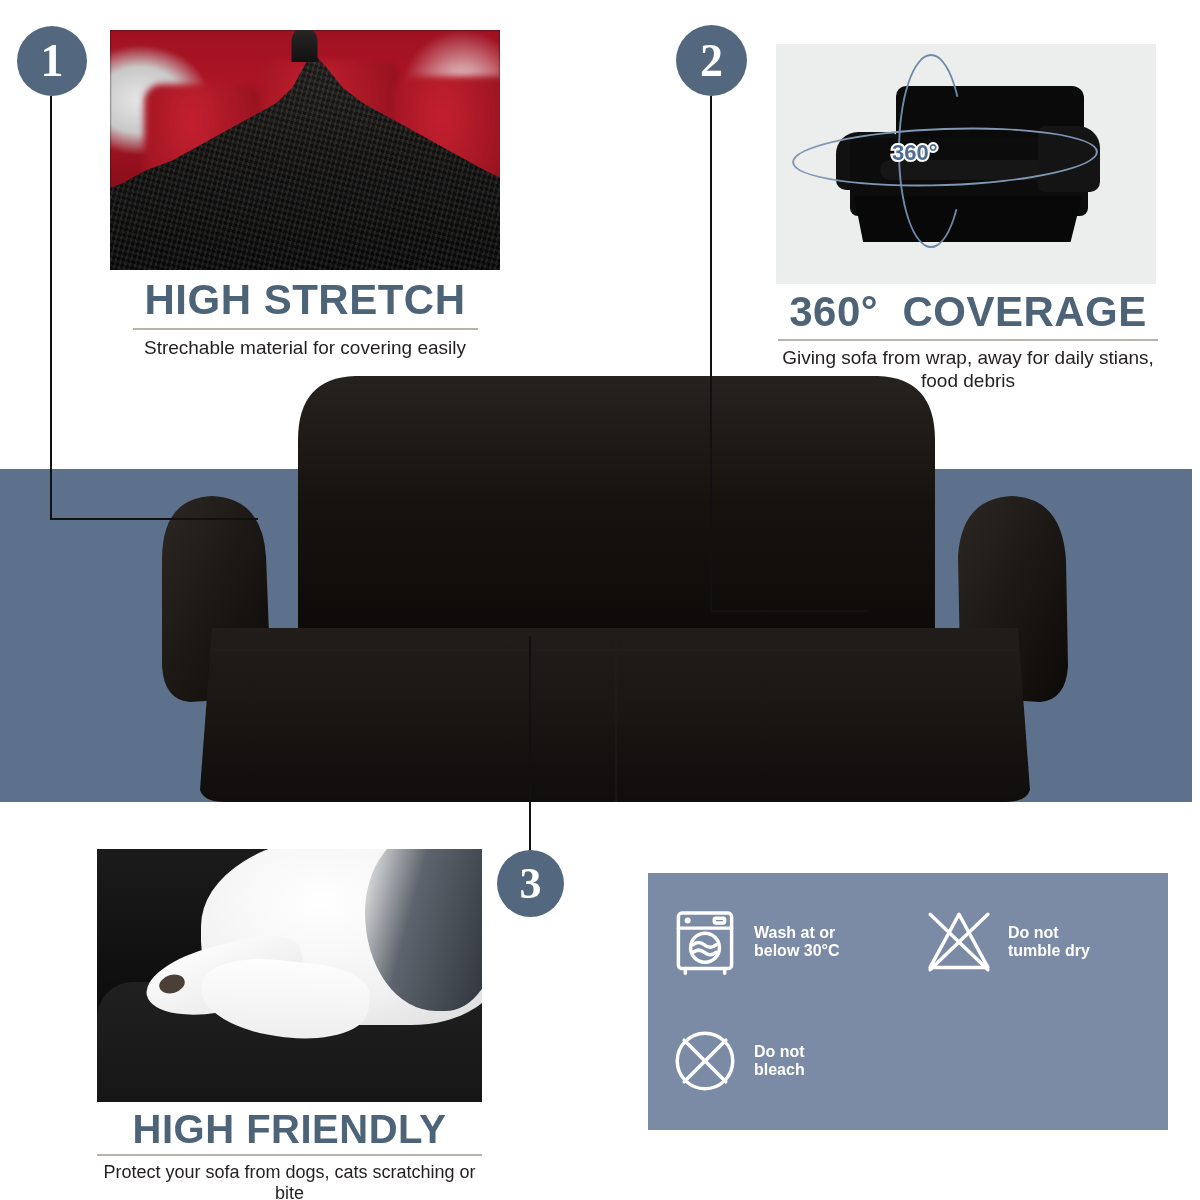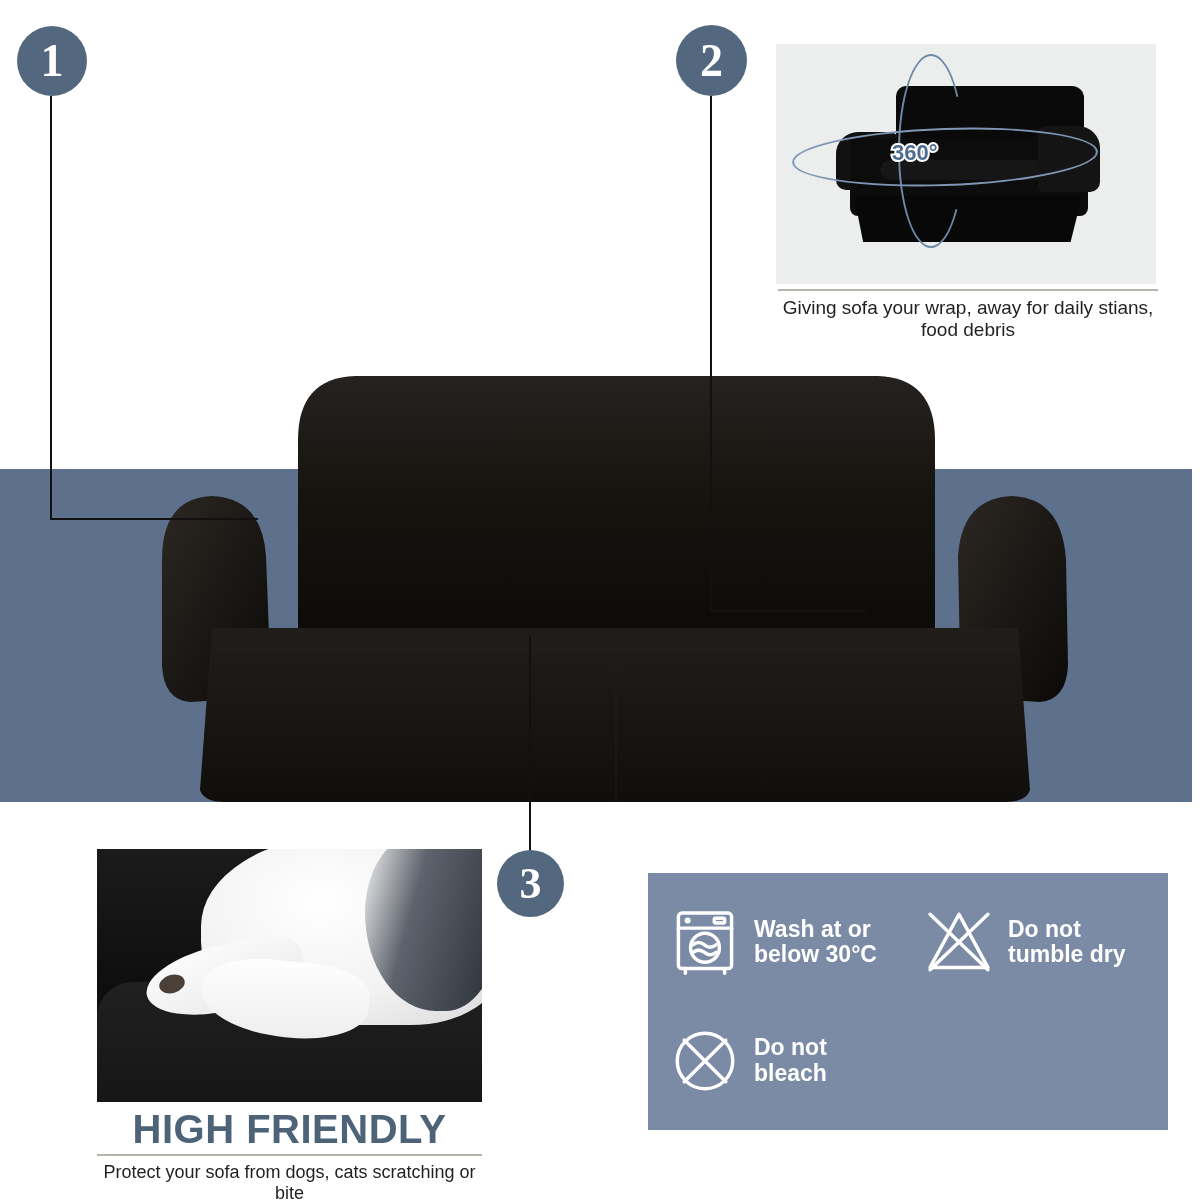--- a/index.html
+++ b/index.html
@@ -243,21 +243,21 @@
   }
   .care-item {
     display: flex;
     align-items: center;
     gap: 12px;
     padding-left: 14px;
   }
   .care-icon { flex: 0 0 auto; width: 74px; height: 74px; }
   .care-text {
     color: #ffffff;
-    font-size: 23px;
+    font-size: 16px;
     font-weight: 700;
     line-height: 1.12;
     white-space: pre-line;
   }
 </style>
 </head>
 <body>
 
 <div id="page">
 
@@ -298,39 +298,53 @@
   <div class="lead lead-v lead-1v"></div>
   <div class="lead lead-h lead-1h"></div>
   <div class="lead lead-v lead-2v"></div>
   <div class="lead lead-h lead-2h"></div>
   <div class="lead lead-v lead-3v"></div>
 
   <div class="marker marker-1">1</div>
   <div class="marker marker-2">2</div>
   <div class="marker marker-3">3</div>
 
+  <div class="feature f1">
+    <div class="photo">
+      <div class="knit-bg"></div>
+      <div class="knit-chair" style="left:34px;  top:54px;  width:120px; height:150px;"></div>
+      <div class="knit-chair" style="left:150px; top:30px;  width:140px; height:170px;"></div>
+      <div class="knit-chair" style="left:284px; top:46px;  width:120px; height:160px;"></div>
+      <div class="knit-fabric"></div>
+      <div class="knit-peak"></div>
+    </div>
+    <div class="title">HIGH STRETCH</div>
+    <div class="rule"></div>
+    <div class="subtitle">Strechable material for covering easily</div>
+  </div>
 
   <div class="feature f2">
     <div class="photo">
       <div class="illus">
         <div class="illus-sofa">
           <div class="is-back"></div>
           <div class="is-armL"></div>
           <div class="is-body"></div>
           <div class="is-seat"></div>
           <div class="is-armR"></div>
           <div class="is-skirt"></div>
         </div>
         <div class="orbit-v"></div>
         <div class="orbit-h"></div>
         <div class="badge-360">360°</div>
       </div>
     </div>
+    <div class="title">360°  COVERAGE</div>
     <div class="rule"></div>
-    <div class="subtitle">Giving sofa your wrap, away for daily stians,
+    <div class="subtitle">Giving sofa from wrap, away for daily stians,
 food debris</div>
   </div>
 
   <div class="feature f3">
     <div class="photo">
       <div class="paws">
         <div class="paw-cushion"></div>
         <div class="dog-body"></div>
         <div class="dog-dark"></div>
         <div class="paw-a"></div>

